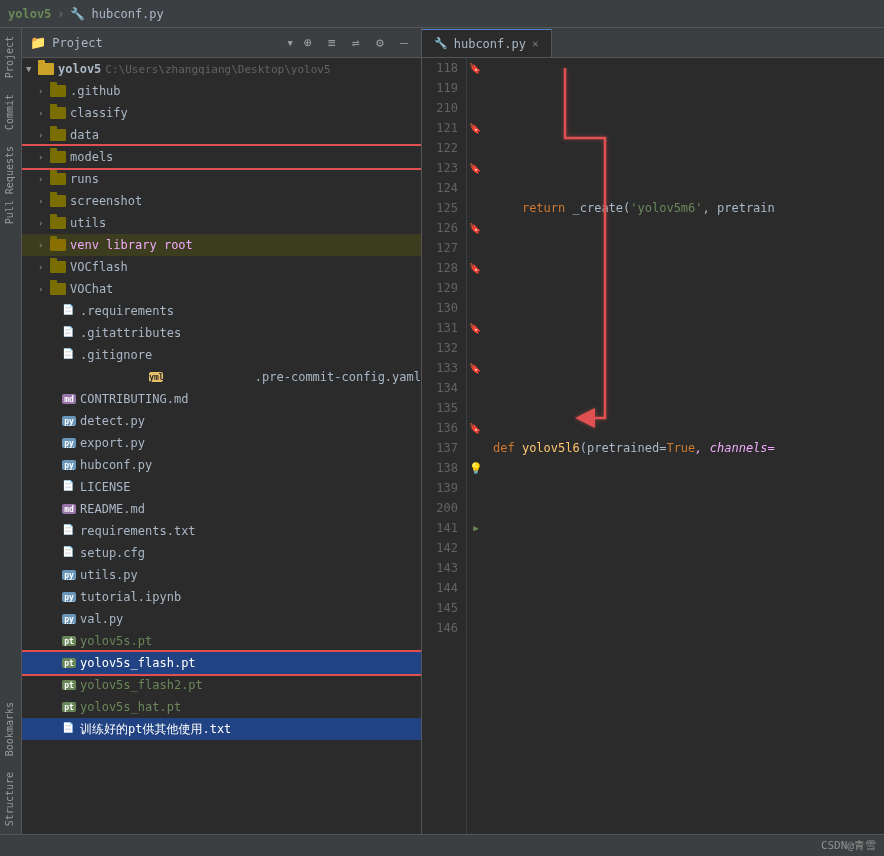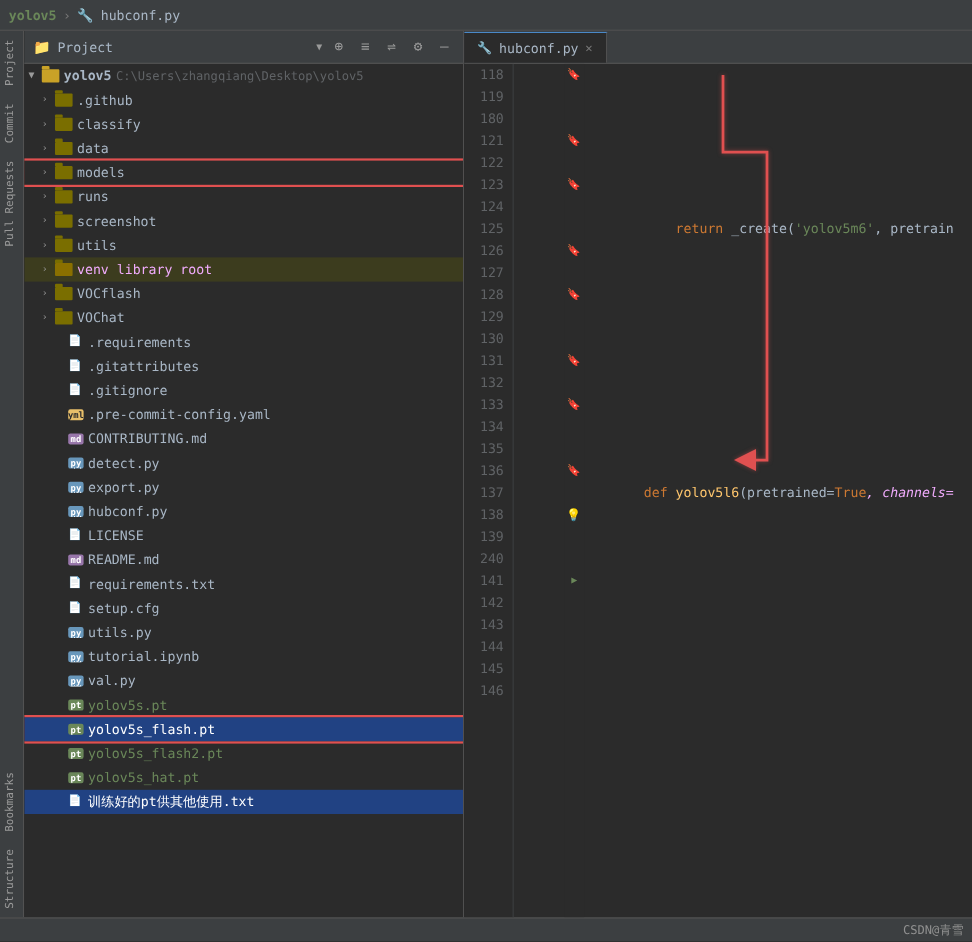--- a/index.html
+++ b/index.html
@@ -196,21 +196,20 @@
       border-top: 1px solid #4a88c7;
     }
     .tab-icon { font-size: 11px; }
     .tab-close { color: #777; font-size: 11px; }
 
     
     .code-area {
       flex: 1;
       overflow: auto;
       display: flex;
-      gap: 46px;
     }
     .line-numbers {
       background: #2b2b2b;
       color: #606366;
       padding: 0 8px;
       text-align: right;
       flex-shrink: 0;
       font-size: 12px;
       line-height: 20px;
       min-width: 45px;
@@ -385,21 +384,21 @@
         <span class="file-icon txt-icon">📄</span>
         <span class="tree-label">.gitattributes</span>
       </div>
 
       <div class="tree-item" style="padding-left:28px;">
         <span class="tree-arrow" style="visibility:hidden;">›</span>
         <span class="file-icon txt-icon">📄</span>
         <span class="tree-label">.gitignore</span>
       </div>
 
-      <div class="tree-item" style="padding-left:28px;">
+      <div class="tree-item" style="padding-left:28px;justify-content:space-between;">
         <span class="tree-arrow" style="visibility:hidden;">›</span>
         <span class="file-icon yaml-icon" style="background:#e8bf6a;border-radius:2px;width:14px;height:10px;font-size:8px;display:inline-flex;align-items:center;justify-content:center;color:#2b2b2b;font-weight:bold;">yml</span>
         <span class="tree-label">.pre-commit-config.yaml</span>
       </div>
 
       <div class="tree-item" style="padding-left:28px;">
         <span class="tree-arrow" style="visibility:hidden;">›</span>
         <span class="file-icon md-icon" style="background:#9876aa;border-radius:2px;width:14px;height:10px;font-size:8px;display:inline-flex;align-items:center;justify-content:center;color:#fff;font-weight:bold;">md</span>
         <span class="tree-label">CONTRIBUTING.md</span>
       </div>
@@ -504,41 +503,41 @@
         <span>hubconf.py</span>
         <span class="tab-close">✕</span>
       </div>
     </div>
 
     <div class="code-area" style="position:relative;">
 
       <div class="line-numbers">
         <div>118</div>
         <div>119</div>
-        <div>180</div>
+        <div>210</div>
         <div>121</div>
         <div>122</div>
         <div>123</div>
         <div>124</div>
         <div>125</div>
         <div>126</div>
         <div>127</div>
         <div>128</div>
         <div>129</div>
         <div>130</div>
         <div>131</div>
         <div>132</div>
         <div>133</div>
         <div>134</div>
         <div>135</div>
         <div>136</div>
         <div>137</div>
         <div>138</div>
         <div>139</div>
-        <div>240</div>
+        <div>200</div>
         <div>141</div>
         <div>142</div>
         <div>143</div>
         <div>144</div>
         <div>145</div>
         <div>146</div>
       </div>
 
       <div style="display:flex;flex-direction:column;background:#2b2b2b;flex-shrink:0;">
         <div style="height:20px;width:18px;display:flex;align-items:center;justify-content:center;">

